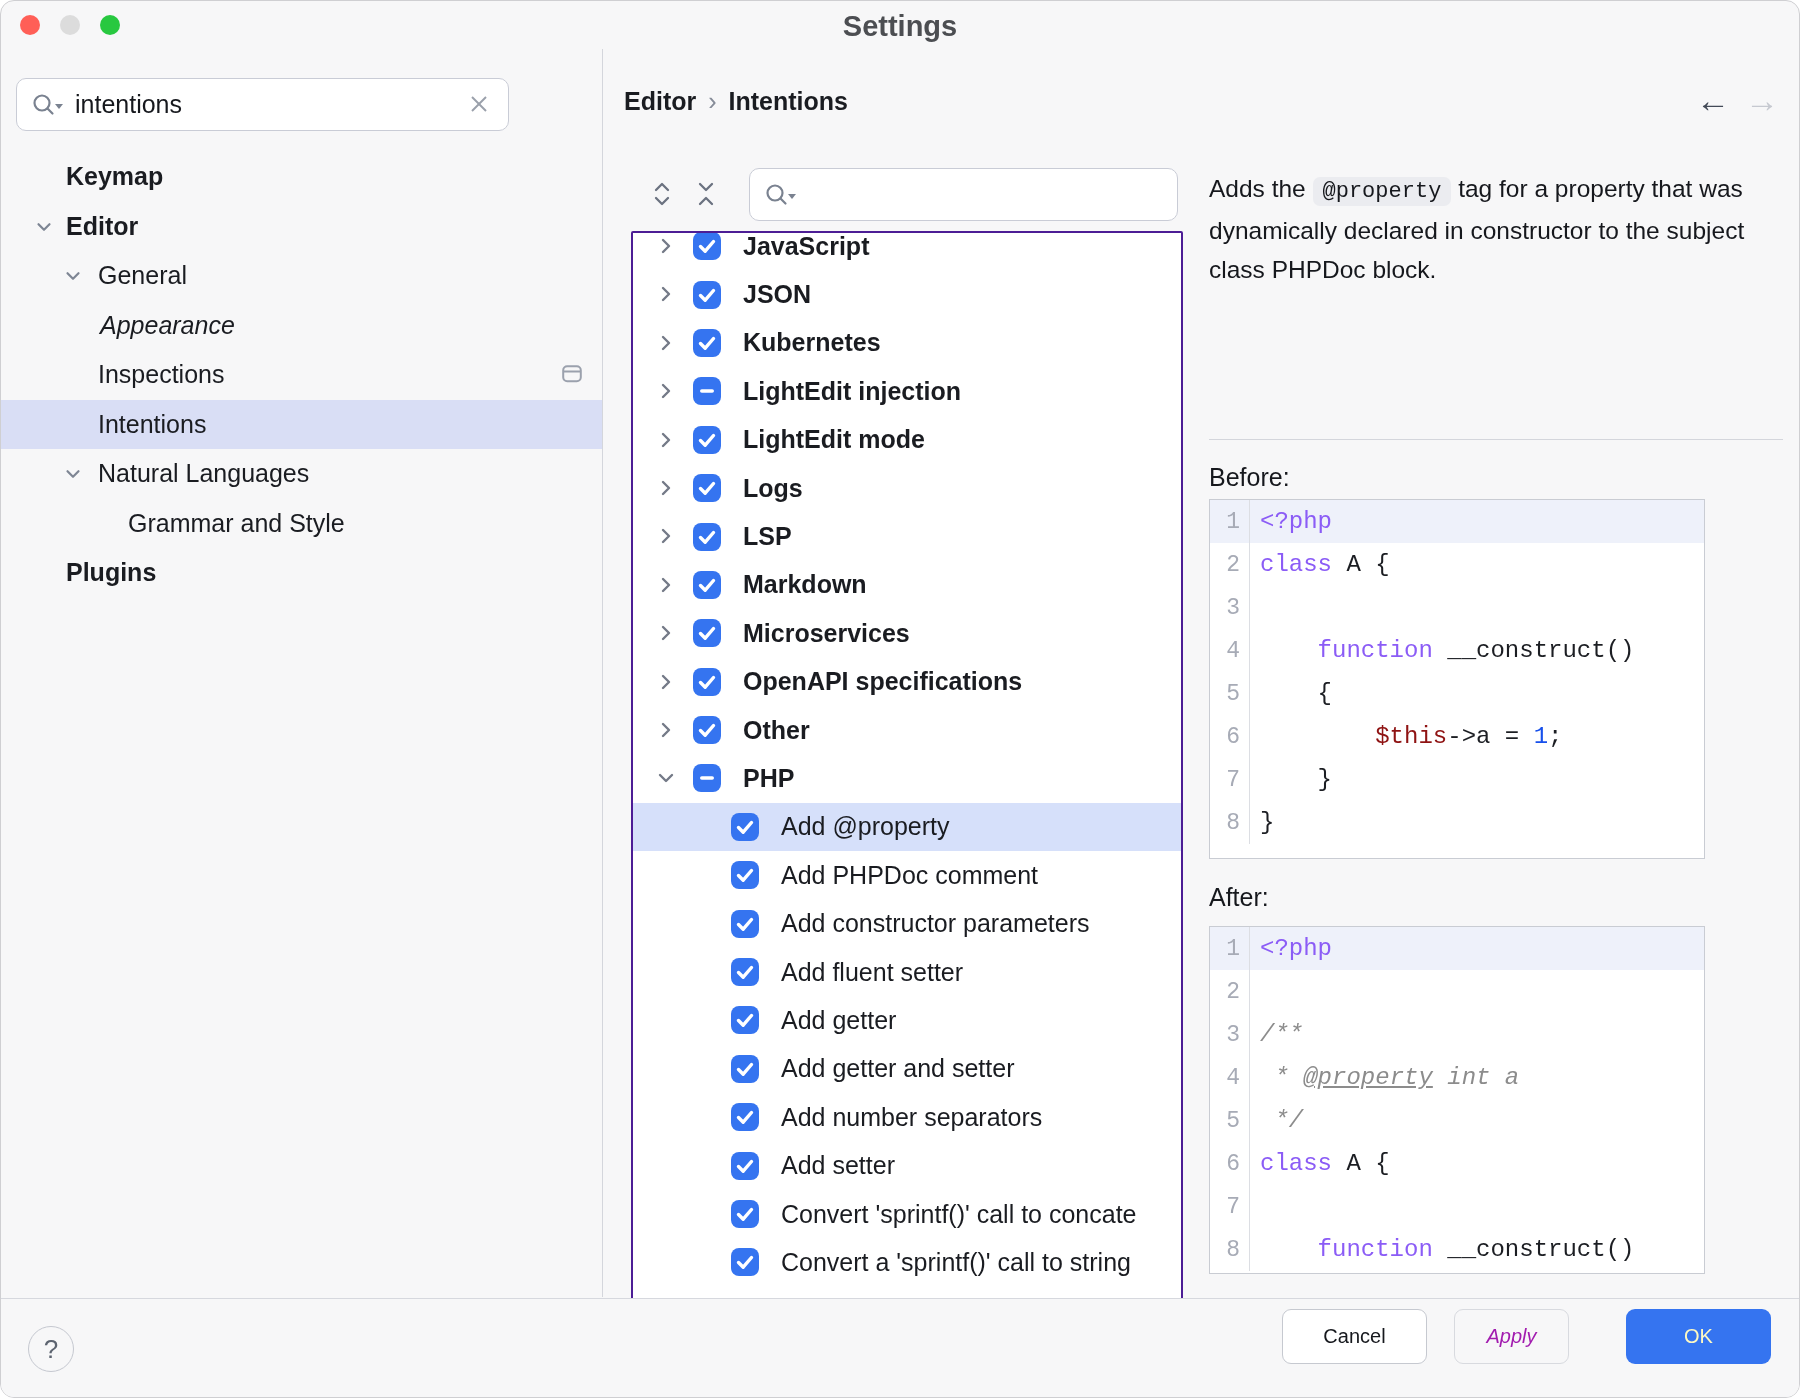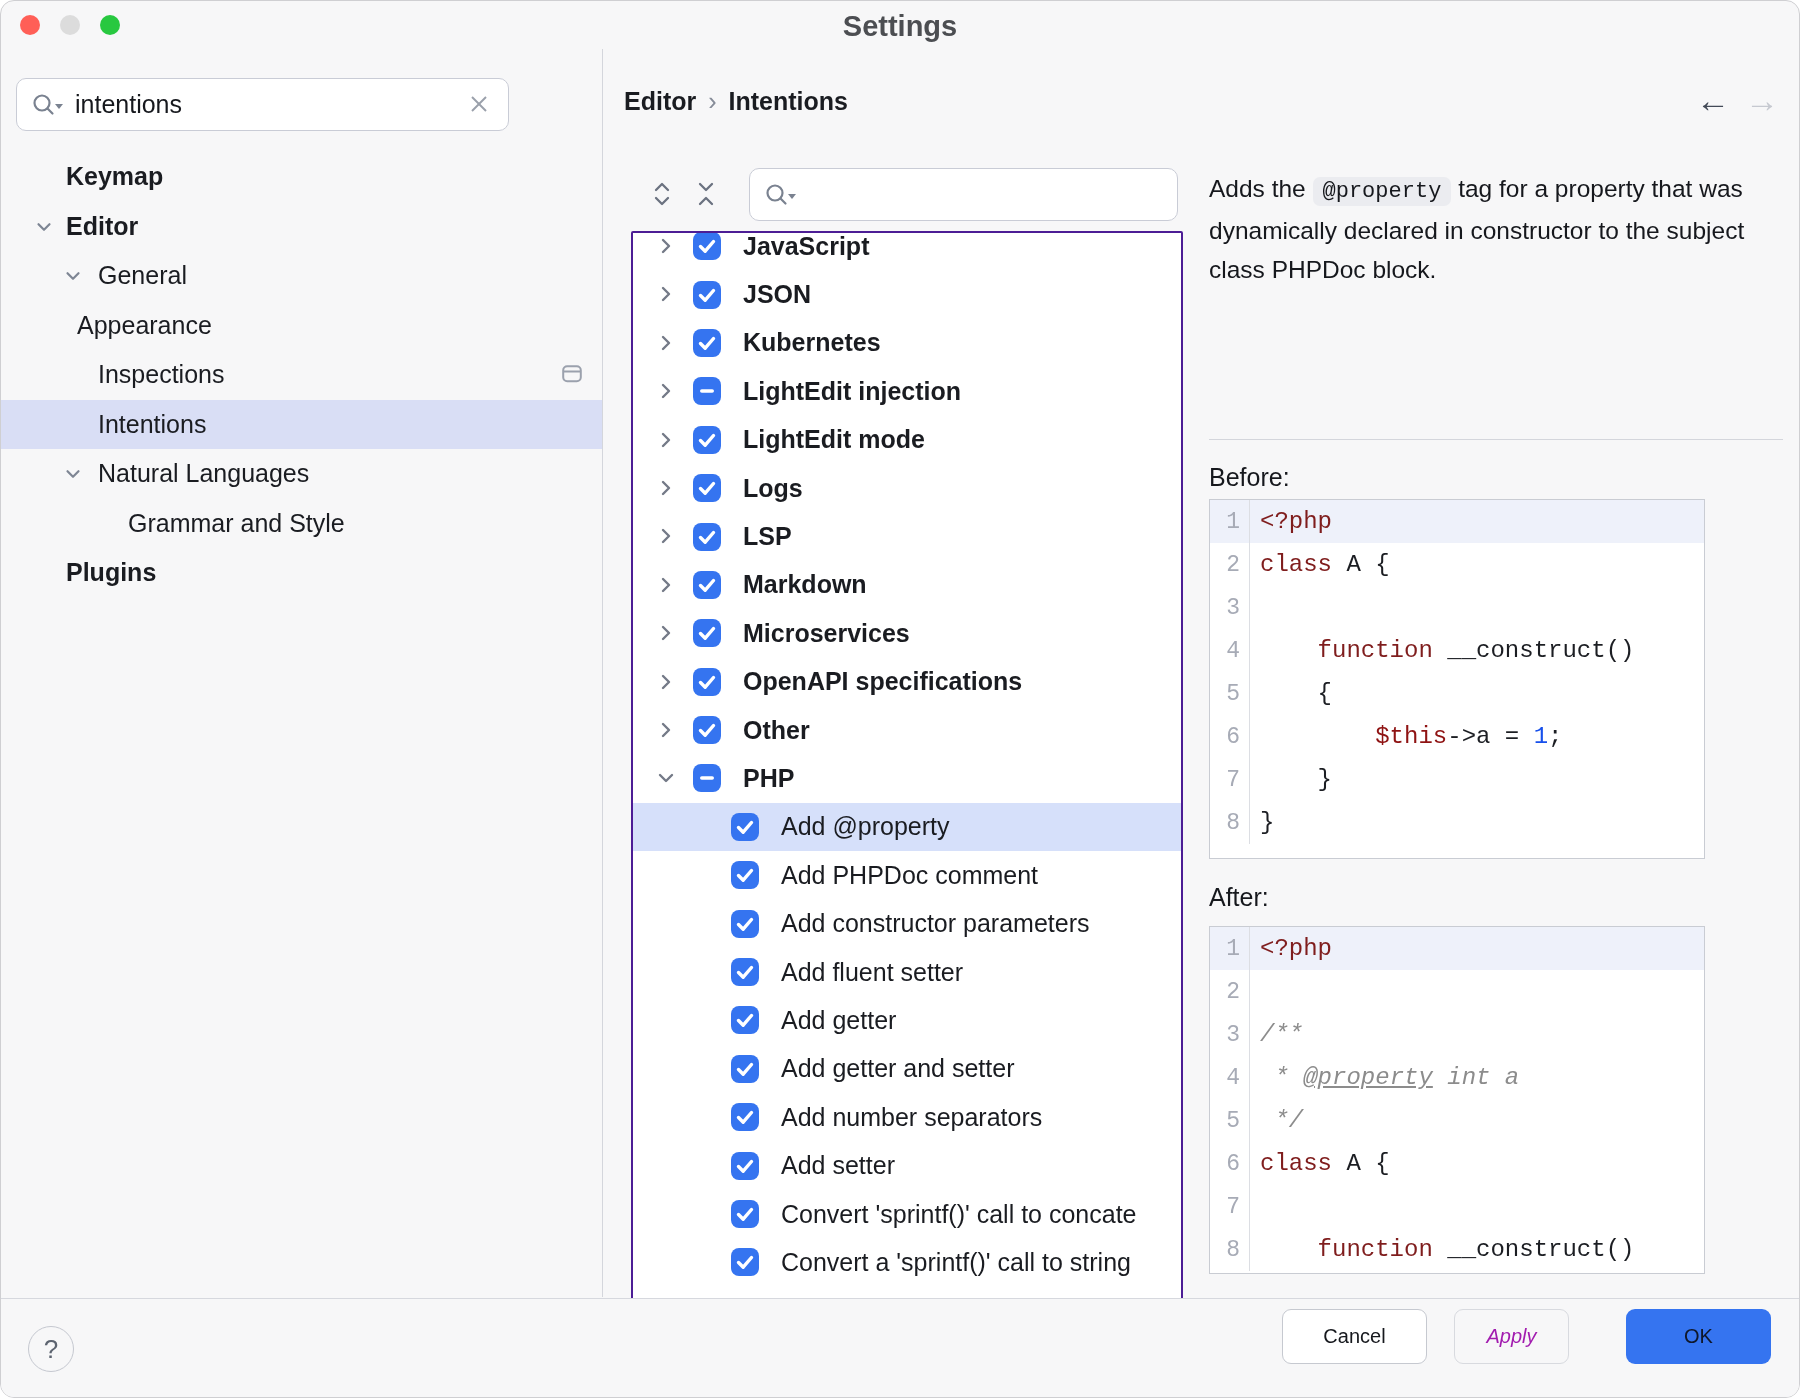--- a/index.html
+++ b/index.html
@@ -41,34 +41,34 @@
         border-radius:7px;padding:2px 10px;}
   .hline{position:absolute;height:1px;background:#d4d6dc;}
   .section-label{position:absolute;left:1208px;font-size:25px;color:#16181d;}
   .codeblock{position:absolute;left:1208px;width:496px;background:#ffffff;border:1px solid #c9ccd3;
              box-sizing:border-box;overflow:hidden;font-family:"Liberation Mono","DejaVu Sans Mono",monospace;}
   .code-row{display:flex;height:43px;align-items:center;}
   .code-row.caret{background:#eef1fa;}
   .gut{flex:0 0 40px;text-align:right;padding-right:9px;box-sizing:border-box;color:#a7abb6;
        font-size:23px;border-right:1px solid #dcdee3;height:100%;display:flex;align-items:center;justify-content:flex-end;}
   .src{white-space:pre;font-size:24px;padding-left:10px;}
-  .tk-k{color:#7f1d1d;margin-top:28px;}
+  .tk-k{color:#8b5cf6;margin-top:28px;}
   .tk-p{color:#1c1e23;}
   .tk-v{color:#8f1313;}
   .tk-n{color:#1750eb;}
   .tk-c{color:#8c8c8c;font-style:italic;}
   .tk-cu{color:#8c8c8c;font-style:italic;text-decoration:underline;}
   
   #footer{position:absolute;left:0;top:1297px;width:1800px;height:101px;background:#f7f7f8;
           border-top:1px solid #d6d8de;box-sizing:border-box;}
   .btn{position:absolute;top:10px;height:55px;border-radius:9px;font-size:20px;
        display:flex;align-items:center;justify-content:center;box-sizing:border-box;cursor:default;}
   #btn-cancel{left:1281px;width:145px;background:#ffffff;border:1px solid #c6c9d0;color:#16181d;}
   #btn-apply{left:1453px;width:115px;background:transparent;border:1px solid #d8dadf;color:#a21caf;font-style:italic;}
-  #btn-ok{left:1625px;width:145px;background:#3574f0;color:#0f172a;font-weight:500;}
+  #btn-ok{left:1625px;width:145px;background:#3574f0;color:#fef9c3;font-weight:500;}
   #help-btn{position:absolute;left:27px;top:27px;width:46px;height:46px;border-radius:50%;
             border:1.5px solid #c5c8d0;box-sizing:border-box;display:flex;align-items:center;
             justify-content:center;font-size:26px;color:#5d6470;background:transparent;}
   .nav-arrow{position:absolute;top:82px;font-size:34px;line-height:34px;}
 </style>
 </head>
 <body>
 
 <div id="window">
 
@@ -106,21 +106,21 @@
             </svg></span>
           <span class="side-label bold" style="margin-left: 65px;">Editor</span>
         </div>
         <div class="side-row">
           <span class="chev" style="position: absolute; left: 61px; top: 14px;"><svg width="22" height="22" viewBox="0 0 24 24">
               <polyline points="6,9 12,15 18,9" fill="none" stroke="#7e8694" stroke-width="2.4" stroke-linecap="round" stroke-linejoin="round"></polyline>
             </svg></span>
           <span class="side-label" style="margin-left: 97px;">General</span>
         </div>
         <div class="side-row">
-          <span class="side-label" style="margin-left: 76px;">Appearance</span>
+          <span class="side-label" style="margin-left: 99px; font-style: italic;">Appearance</span>
         </div>
         <div class="side-row">
           <span class="side-label" style="margin-left: 97px;">Inspections</span>
           <span style="position: absolute; left: 561px; top: 15px;"><svg width="20" height="18" viewBox="0 0 20 18">
               <rect x="1.2" y="1.2" width="17.6" height="15" rx="4" fill="none" stroke="#9ba1ad" stroke-width="2"></rect>
               <line x1="1.5" y1="6.5" x2="18.5" y2="6.5" stroke="#9ba1ad" stroke-width="2"></line>
             </svg></span>
         </div>
         <div class="side-row selected">
           <span class="side-label" style="margin-left: 97px;">Intentions</span>

